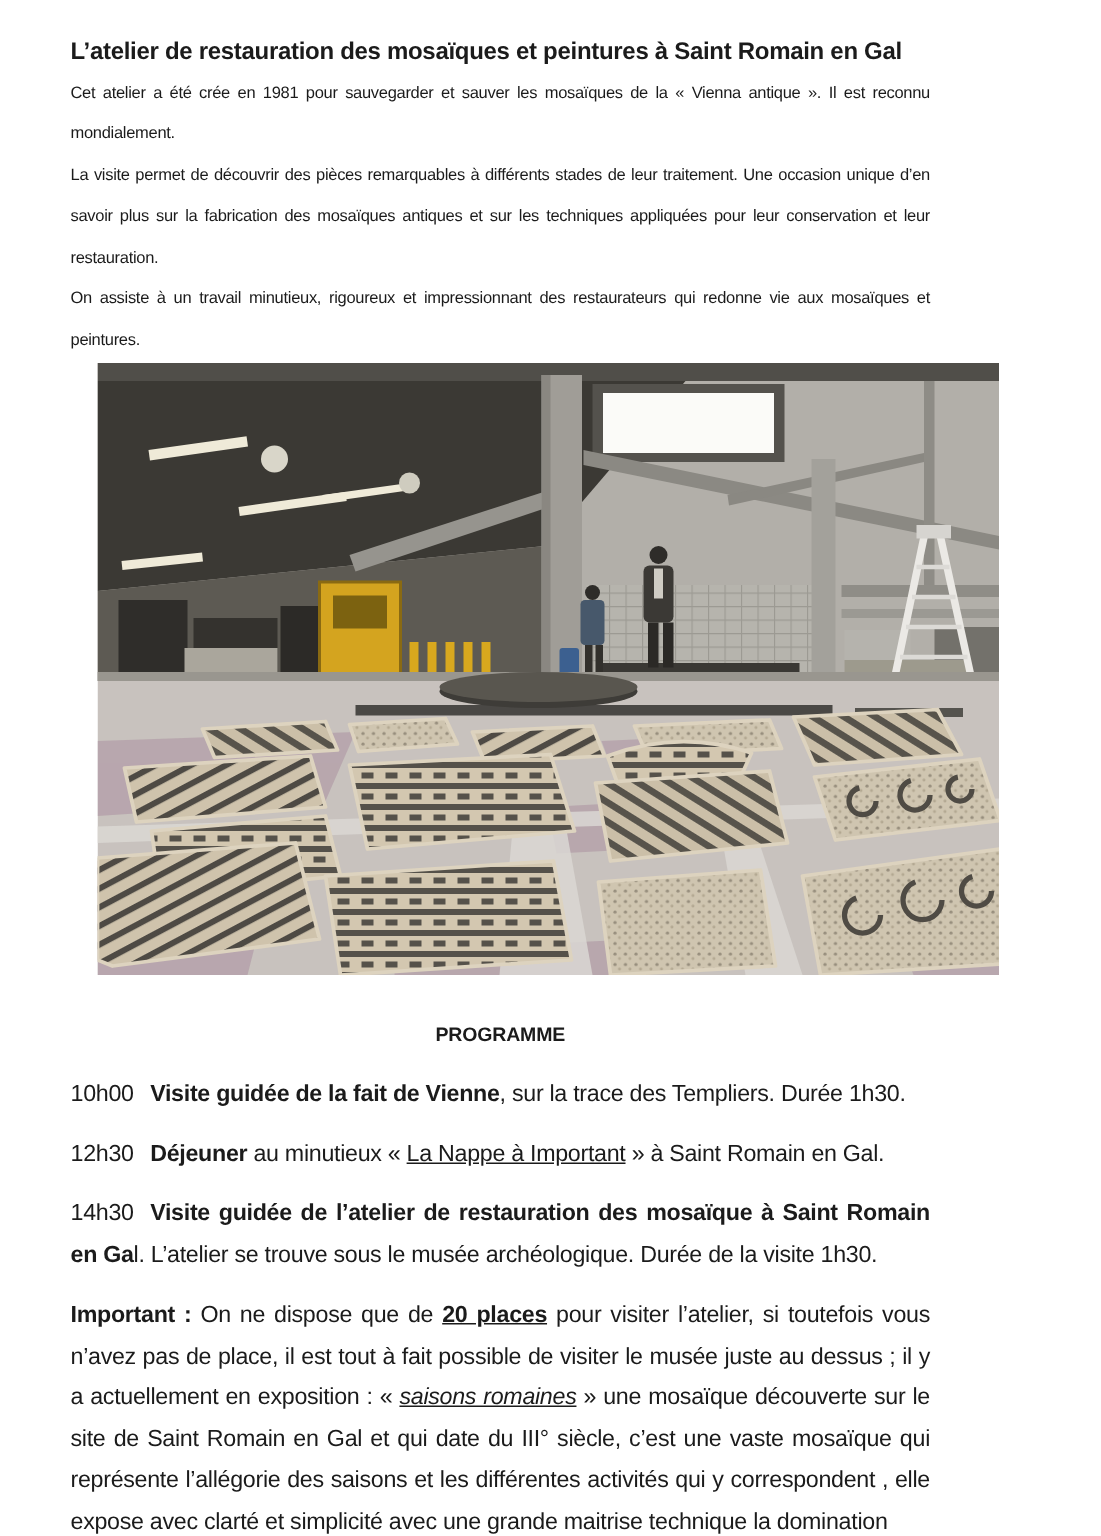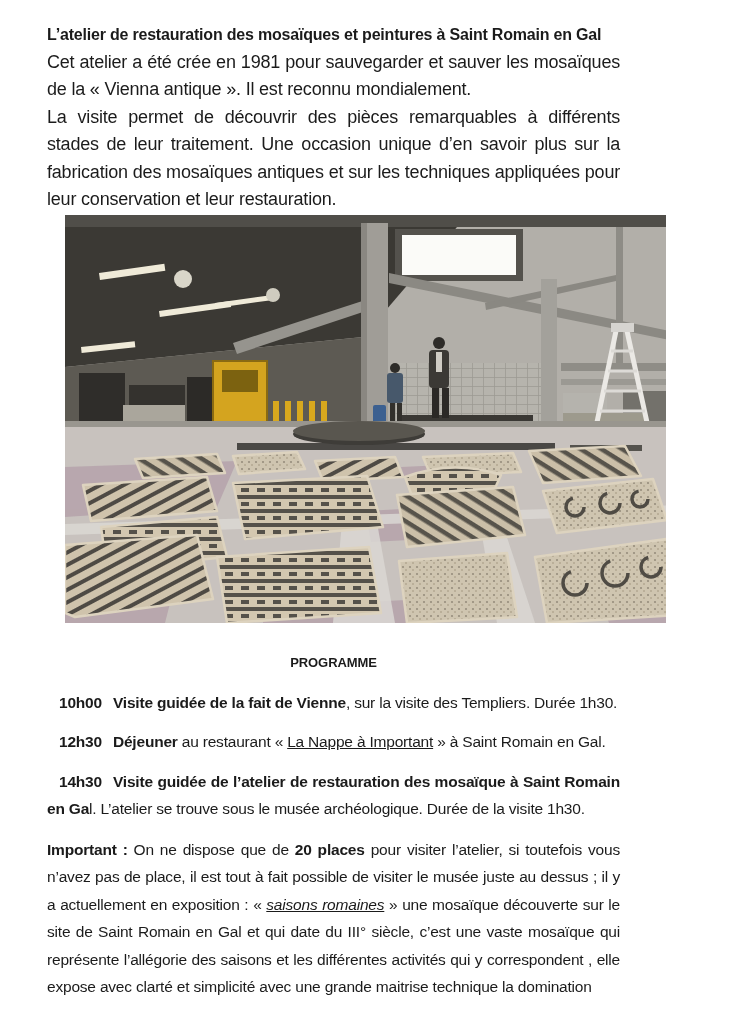--- a/index.html
+++ b/index.html
@@ -13,21 +13,21 @@
     letter-spacing:-0.2px;
     overflow:hidden;
   }
   .doc-title{
     font-size:16px;
     font-weight:700;
     line-height:27.5px;
     margin:0;
   }
   p.body-par{
-    font-size:18px;
+    font-size:11px;
     line-height:27.5px;
     text-align:justify;
     margin:0;
   }
   .photo-wrap{
     width:614px;height:408px;
     margin:1px 0 0 18px;
     line-height:0;
   }
   .photo-wrap svg{display:block;}
@@ -45,35 +45,36 @@
     text-align:justify;
     margin:12px 0 0 0;
   }
   p.prog-item.first{margin-top:13px;}
   p.important-par{
     font-size:15.5px;
     line-height:27.5px;
     text-align:justify;
     margin:13px 0 0 0;
   }
-  .time{font-weight:700;margin-right:11px;margin-left:12px;}
+  .time{font-weight:400;margin-right:11px;}
   .b{font-weight:700;}
   .u{text-decoration:underline;}
-  .bu{font-weight:700;}
+  .bu{font-weight:700;text-decoration:underline;}
   .iu{font-style:italic;text-decoration:underline;}
 </style>
 </head>
 <body>
 
 <div class="page">
 
   <h1 class="doc-title">L’atelier de restauration des mosaïques et peintures à Saint Romain en Gal</h1>
 
   <p class="body-par">Cet atelier a été crée en 1981 pour sauvegarder et sauver les mosaïques de la « Vienna antique ». Il est reconnu mondialement.</p>
   <p class="body-par">La visite permet de découvrir des pièces remarquables à différents stades de leur traitement. Une occasion unique d’en savoir plus sur la fabrication des mosaïques antiques et sur les techniques appliquées pour leur conservation et leur restauration.</p>
+  <p class="body-par">On assiste à un travail minutieux, rigoureux et impressionnant des restaurateurs qui redonne vie aux mosaïques et peintures.</p>
 
   <div class="photo-wrap">
     <svg width="614" height="408" viewBox="0 0 614 408" xmlns="http://www.w3.org/2000/svg">
       <defs>
         <pattern id="pstripe" width="13" height="11" patternUnits="userSpaceOnUse" patternTransform="rotate(32)">
           <rect width="13" height="11" fill="#cbbfa8"></rect>
             <rect width="13" height="4.5" fill="#57534b"></rect>
         </pattern>
         <pattern id="pstripe2" width="13" height="11" patternUnits="userSpaceOnUse" patternTransform="rotate(-28)">
           <rect width="13" height="11" fill="#cfc3ac"></rect>
@@ -229,25 +230,25 @@
         <circle cx="510" cy="368" r="12" stroke-dasharray="52 24"></circle>
         <circle cx="550" cy="358" r="13" stroke-dasharray="56 26"></circle>
         <circle cx="586" cy="352" r="10" stroke-dasharray="44 20"></circle>
       </g>
     </svg>
   </div>
 
   <h2 class="prog-heading">PROGRAMME</h2>
 
   <p class="prog-item first">
-    <span class="time">10h00</span><span class="b">Visite guidée de la fait de Vienne</span><span>, sur la visite des Templiers. Durée 1h30.</span>
+    <span class="time">10h00</span><span class="b">Visite guidée de la fait de Vienne</span><span>, sur la trace des Templiers. Durée 1h30.</span>
   </p>
 
   <p class="prog-item">
-    <span class="time">12h30</span><span class="b">Déjeuner</span><span> au restaurant « </span><span class="u">La Nappe à Important</span><span> » à Saint Romain en Gal.</span>
+    <span class="time">12h30</span><span class="b">Déjeuner</span><span> au minutieux « </span><span class="u">La Nappe à Important</span><span> » à Saint Romain en Gal.</span>
   </p>
 
   <p class="prog-item">
     <span class="time">14h30</span><span class="b">Visite guidée de l’atelier de restauration des mosaïque à Saint Romain en Ga</span><span>l. L’atelier se trouve sous le musée archéologique. Durée de la visite 1h30.</span>
   </p>
 
   <p class="important-par">
     <span class="b">Important :</span><span> On ne dispose que de </span><span class="bu">20 places</span><span> pour visiter l’atelier, si toutefois vous n’avez pas de place, il est tout à fait possible de visiter le musée juste au dessus ; il y a actuellement en exposition : « </span><span class="iu">saisons romaines</span><span> » une mosaïque découverte sur le site de Saint Romain en Gal et qui date du III° siècle, c’est une vaste mosaïque qui représente l’allégorie des saisons et les différentes activités qui y correspondent , elle expose avec clarté et simplicité avec une grande maitrise technique la domination</span>
   </p>
 

